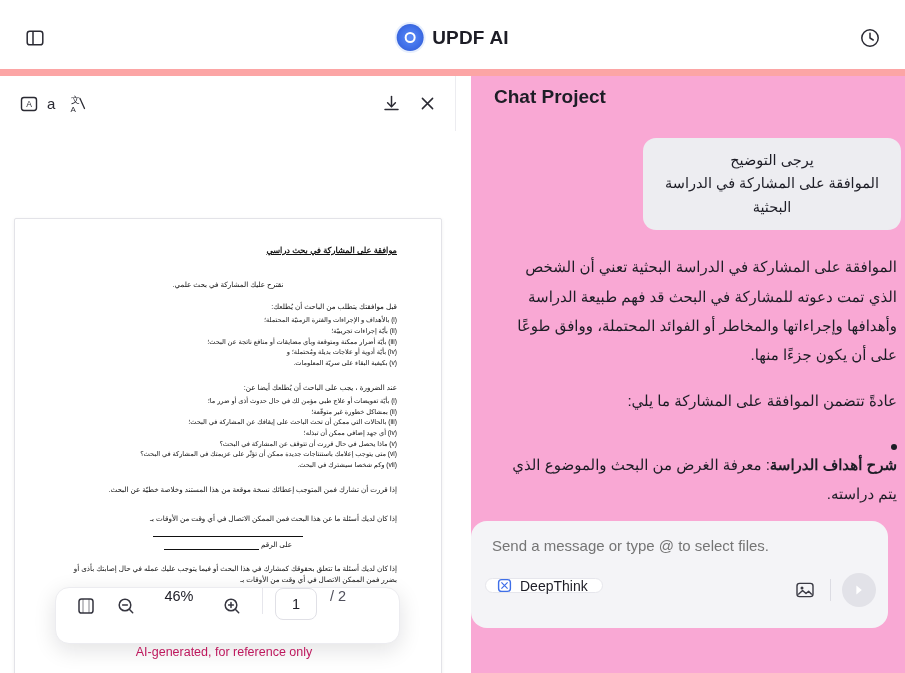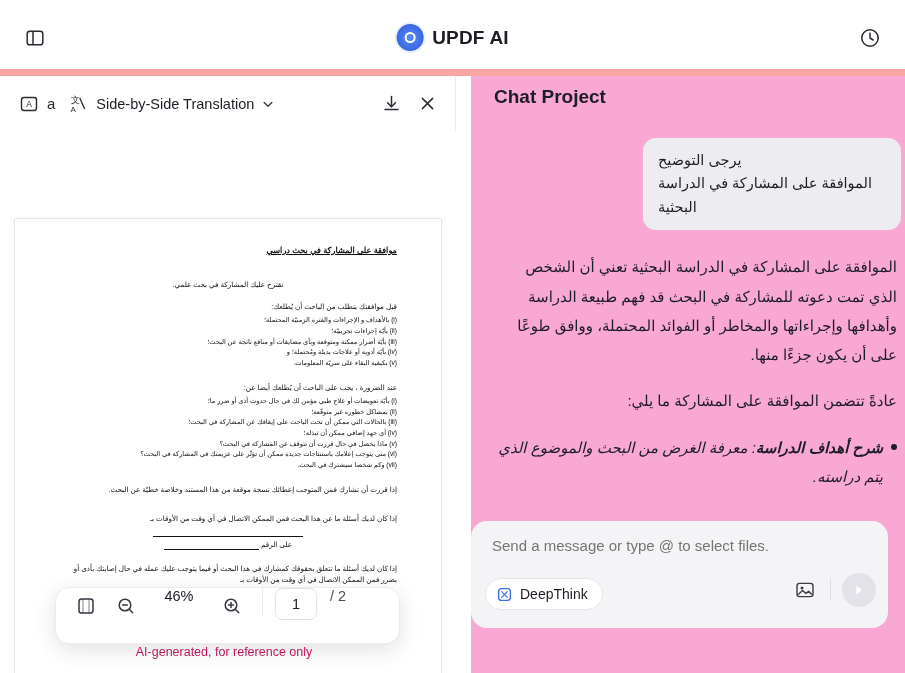--- a/index.html
+++ b/index.html
@@ -200,36 +200,34 @@
   }
   .bubble-user {
     margin: 14px 0 0 auto;
     max-width: 258px;
     background: #ededf1;
     border-radius: 13px;
     padding: 11px 15px;
     font-size: 14.5px;
     line-height: 1.62;
     color: #1d1d26;
-    text-align: left;
+    text-align: center;
     width: fit-content;
   }
   .assistant {
     margin-top: 22px;
     font-size: 15px;
     line-height: 1.95;
     color: #1d1d26;
     text-align: right;
     padding: 0 4px;
   }
   .assistant p { margin: 0 0 17px 0; }
   .assistant .bullet {
-    display: flex; flex-direction: row; align-items: flex-start;
-    gap: 8px;
-    font-style: italic;
+    display: flex; flex-direction: column; align-items: flex-start;
   }
   .assistant .bullet .dot {
     width: 6px; height: 6px; border-radius: 50%;
     background: #1d1d26; margin-top: 11px; flex: none;
   }
   .assistant .bullet b { font-weight: bold; }
   .chat-scrollbar {
     position: absolute; right: 2px; top: 200px;
     width: 4px; height: 130px;
     background: #d6d6dd; border-radius: 2px;
@@ -258,21 +256,21 @@
   .composer-input {
     position: absolute; left: 19px; top: 15px;
     width: 380px;
     border: none; background: transparent;
     font-size: 15px; color: #8e8e99;
     font-family: "Liberation Sans", sans-serif;
     outline: none;
   }
   .deepthink {
     position: absolute; left: 14px; top: 57px;
-    height: 32px;
+    height: 15px;
     display: flex; align-items: center; gap: 7px;
     background: #ffffff;
     border: 1px solid #e6e6ec;
     border-radius: 16px;
     padding: 0 14px 0 10px;
     cursor: pointer;
   }
   .deepthink-label { font-size: 14px; color: #1d1d26; font-weight: 500; }
   .composer-right {
     position: absolute; right: 12px; top: 52px;
@@ -337,26 +335,20 @@
       <span class="tb-lang-a">a</span>
 
       <div class="tb-icon-btn">
         <svg width="21" height="21" viewBox="0 0 21 21" fill="none">
           <text x="4" y="10" font-size="9" fill="#2a2a33" font-family="Liberation Sans, sans-serif">文</text>
           <text x="3.5" y="19" font-size="8" fill="#2a2a33" font-family="Liberation Sans, sans-serif">A</text>
           <path d="M13 5.5l4.5 10" stroke="#2a2a33" stroke-width="1.3" stroke-linecap="round"></path>
         </svg>
       </div>
 
-      <div class="mode-select">
-        <span class="mode-label">Side-by-Side Translation</span>
-        <svg width="14" height="14" viewBox="0 0 14 14" fill="none">
-          <path d="M3.2 5.4L7 9.2l3.8-3.8" stroke="#3a3a44" stroke-width="1.4" stroke-linecap="round" stroke-linejoin="round"></path>
-        </svg>
-      </div>
 
       <div class="tb-right">
         <div class="tb-icon-btn">
           <svg width="21" height="21" viewBox="0 0 21 21" fill="none">
             <path d="M10.5 3.4v10" stroke="#2a2a33" stroke-width="1.5" stroke-linecap="round"></path>
             <path d="M6.6 9.8l3.9 3.9 3.9-3.9" stroke="#2a2a33" stroke-width="1.5" stroke-linecap="round" stroke-linejoin="round"></path>
             <path d="M4 16.4h13" stroke="#2a2a33" stroke-width="1.5" stroke-linecap="round"></path>
           </svg>
         </div>
         <div class="tb-icon-btn">

